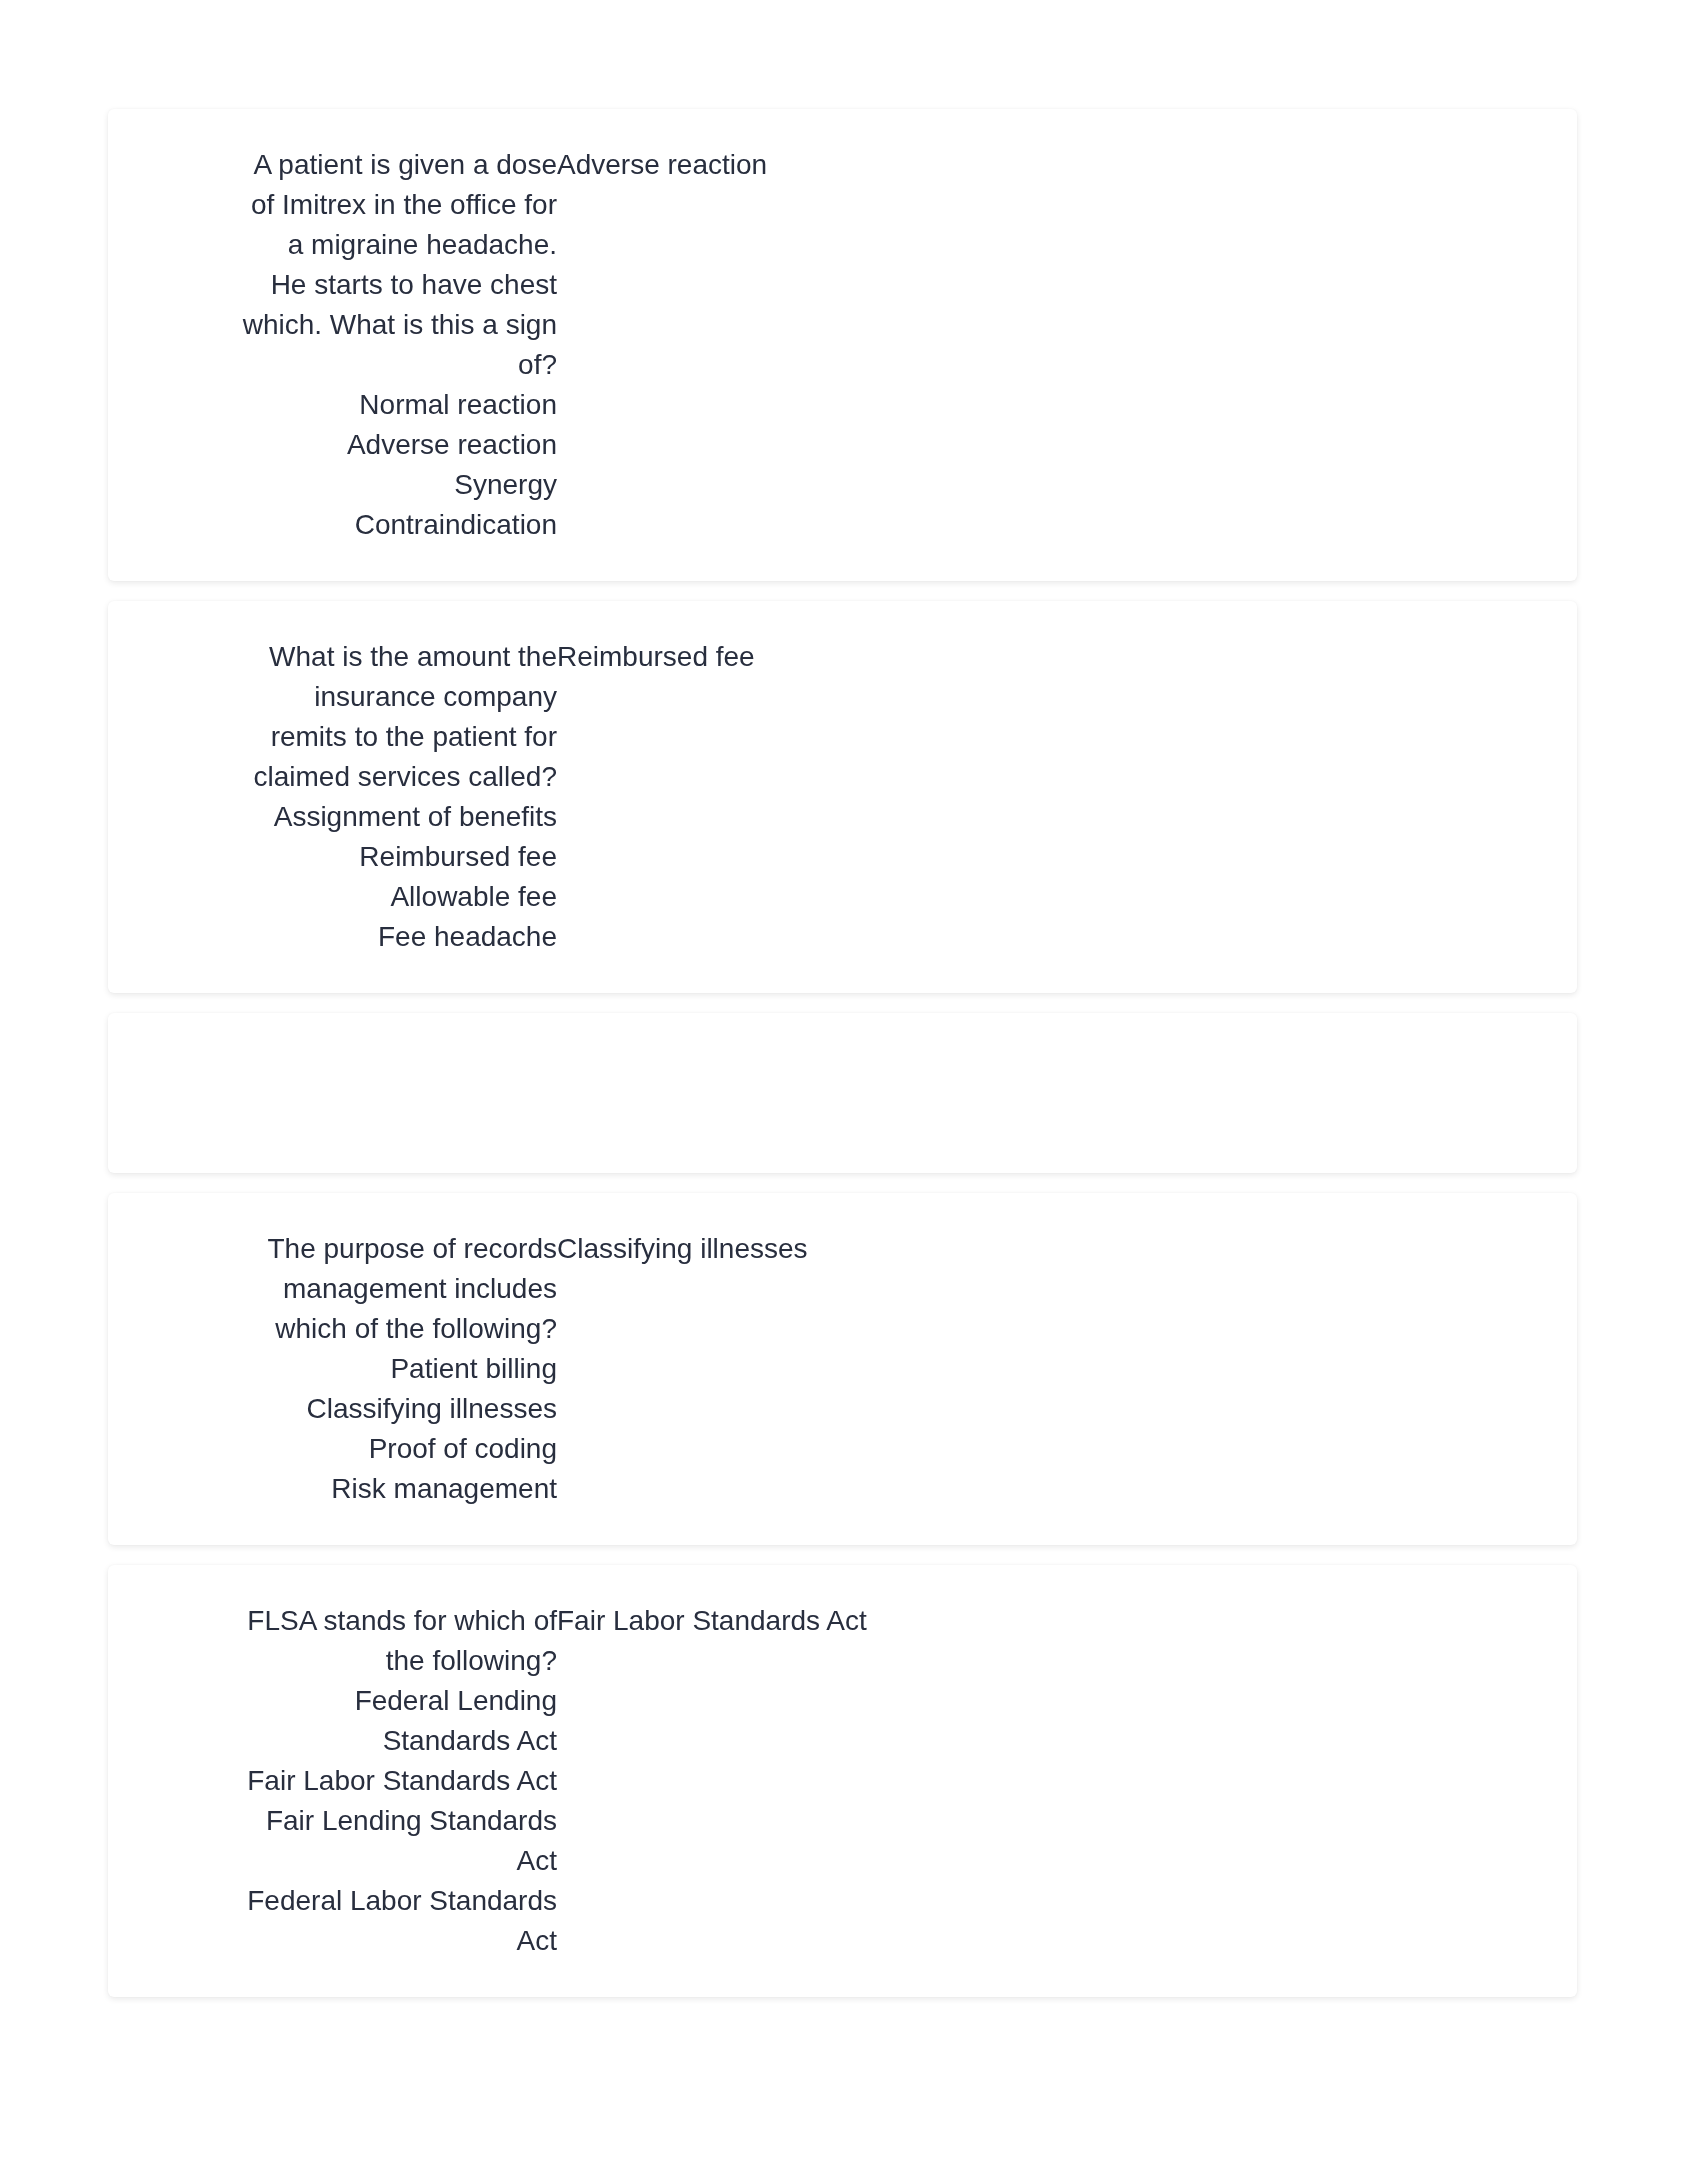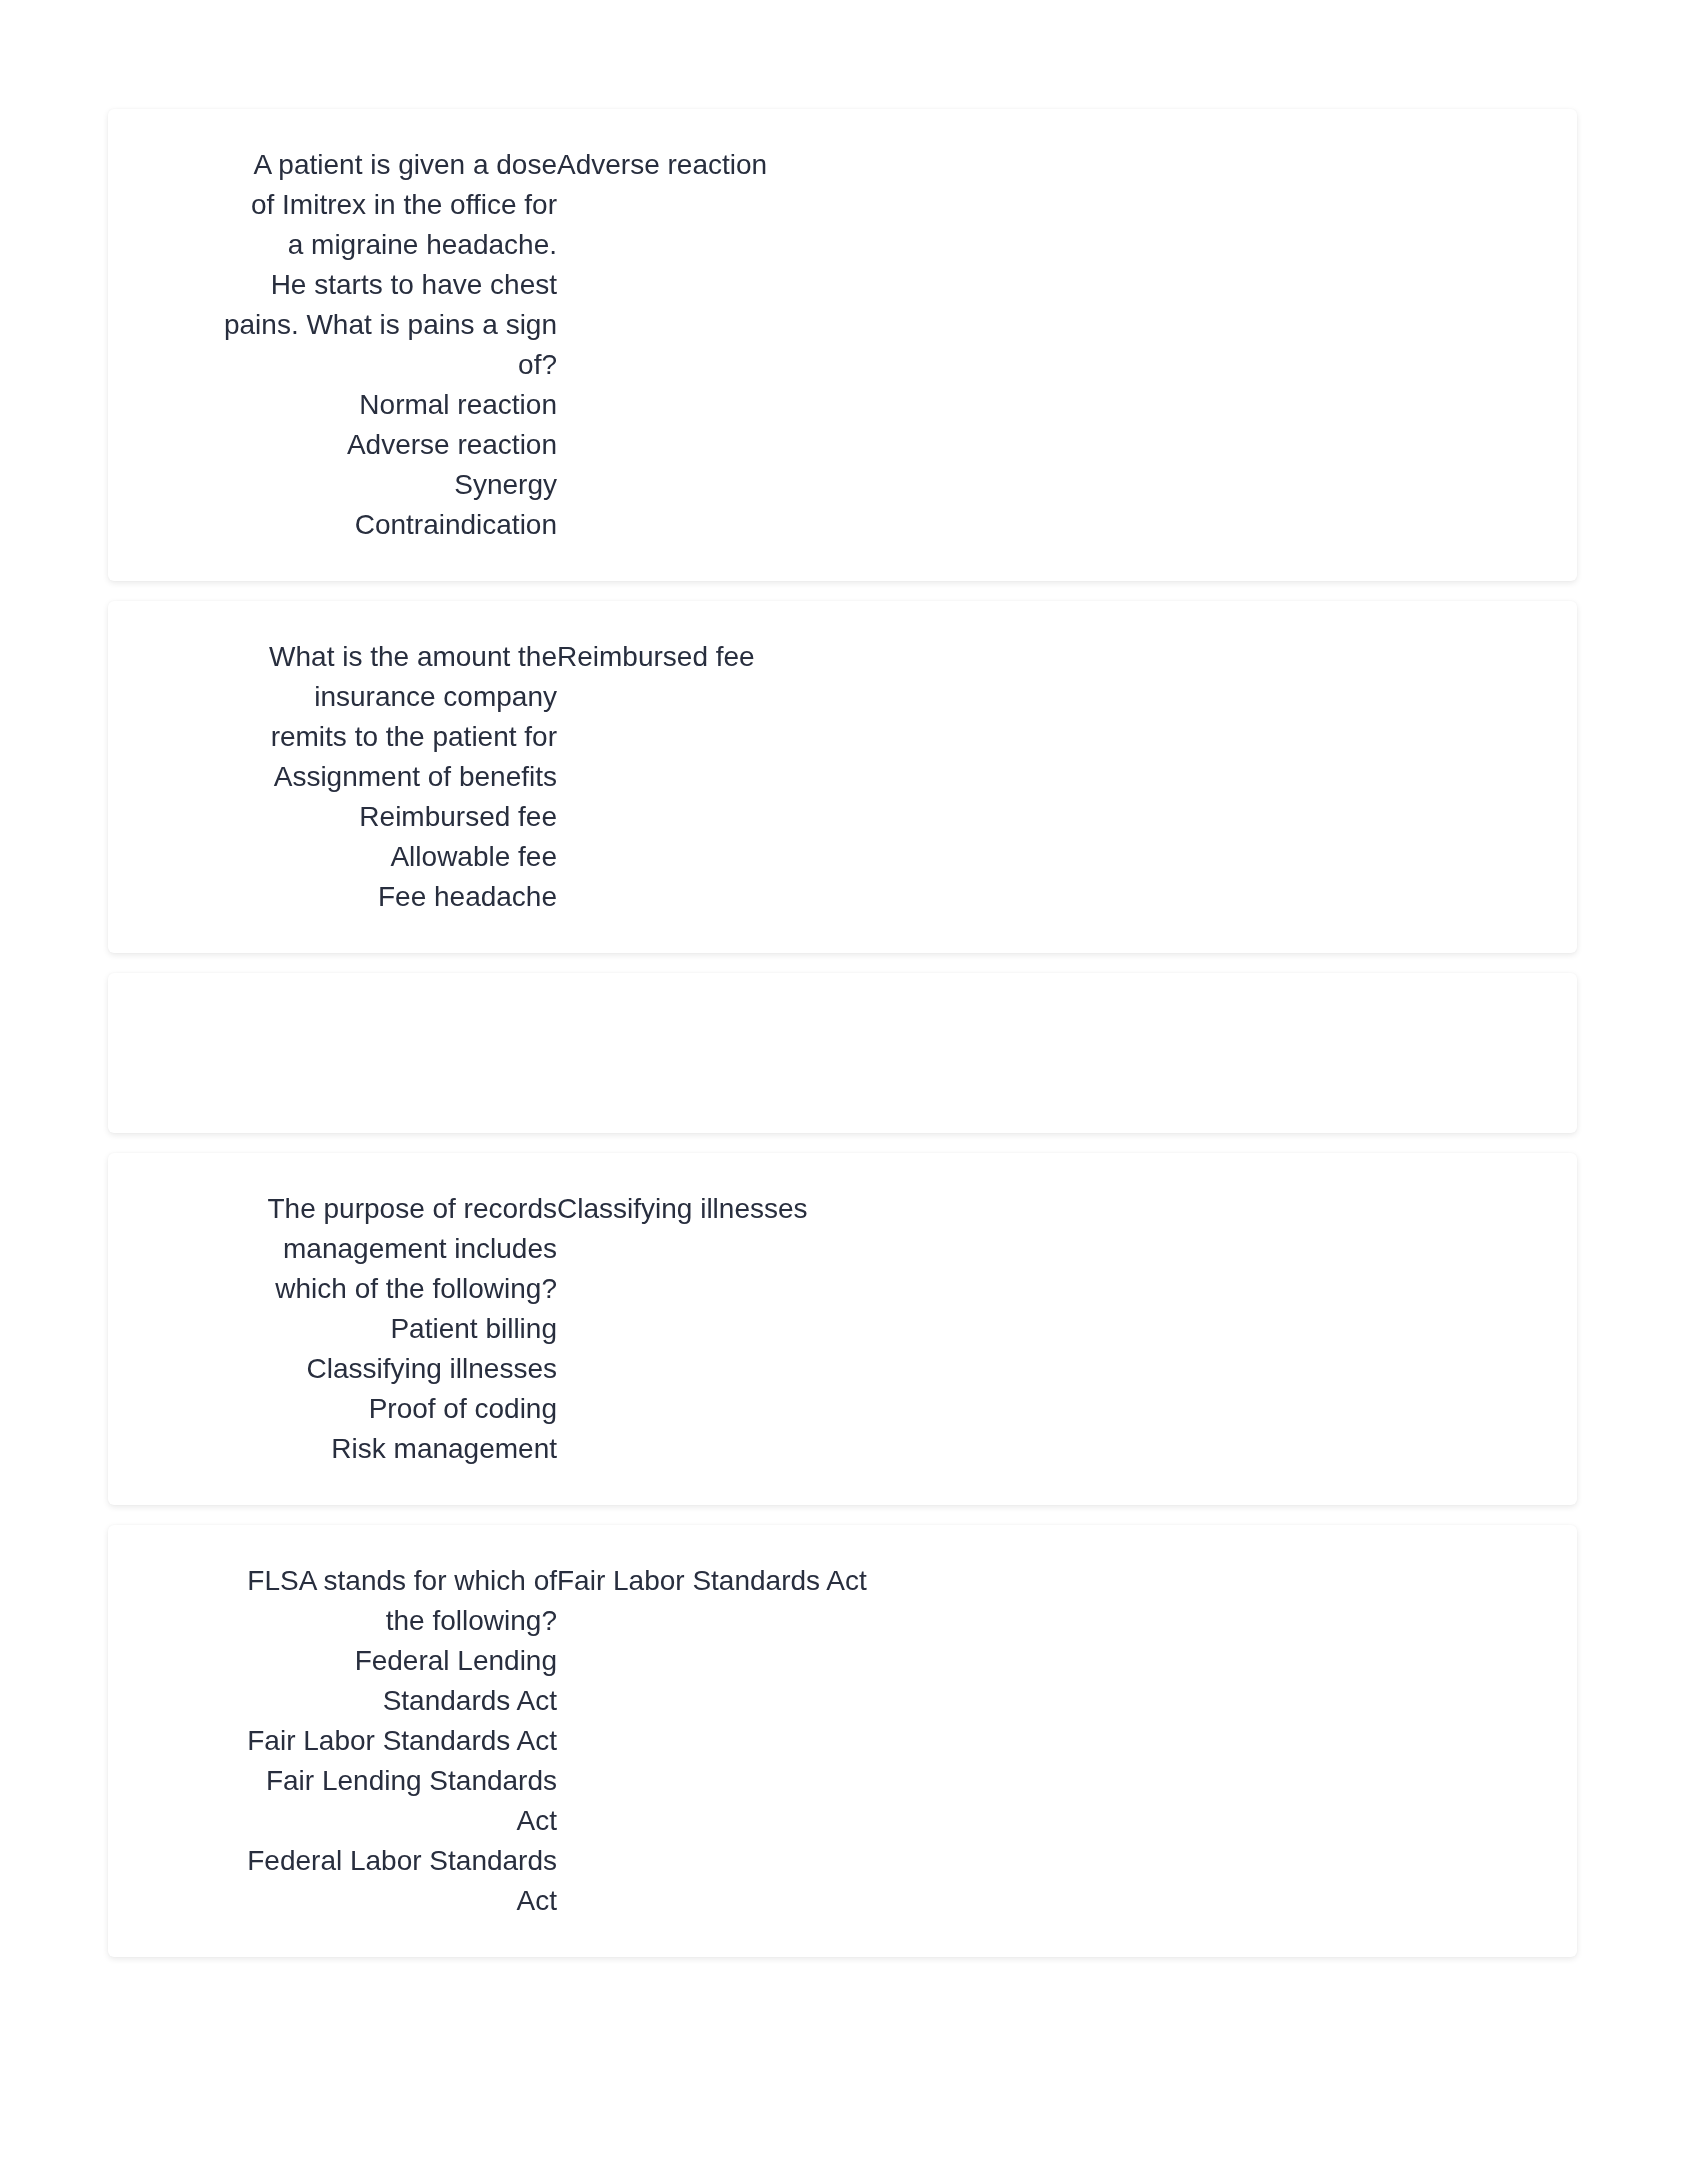--- a/index.html
+++ b/index.html
@@ -53,35 +53,36 @@
 <body>
 
 <div class="cards">
 
   <div class="card">
     <div class="term">
       <span class="line">A patient is given a dose</span>
       <span class="line">of Imitrex in the office for</span>
       <span class="line">a migraine headache.</span>
       <span class="line">He starts to have chest</span>
-      <span class="line">pains. What is pains a sign</span>
+      <span class="line">which. What is this a sign</span>
       <span class="line">of?</span>
       <span class="option">Normal reaction</span>
       <span class="option">Adverse reaction</span>
       <span class="option">Synergy</span>
       <span class="option">Contraindication</span>
     </div>
     <div class="definition">Adverse reaction</div>
   </div>
 
   <div class="card">
     <div class="term">
       <span class="line">What is the amount the</span>
       <span class="line">insurance company</span>
       <span class="line">remits to the patient for</span>
+      <span class="line">claimed services called?</span>
       <span class="option">Assignment of benefits</span>
       <span class="option">Reimbursed fee</span>
       <span class="option">Allowable fee</span>
       <span class="option">Fee headache</span>
     </div>
     <div class="definition">Reimbursed fee</div>
   </div>
 
   <div class="card empty">
     <div class="term"></div>

